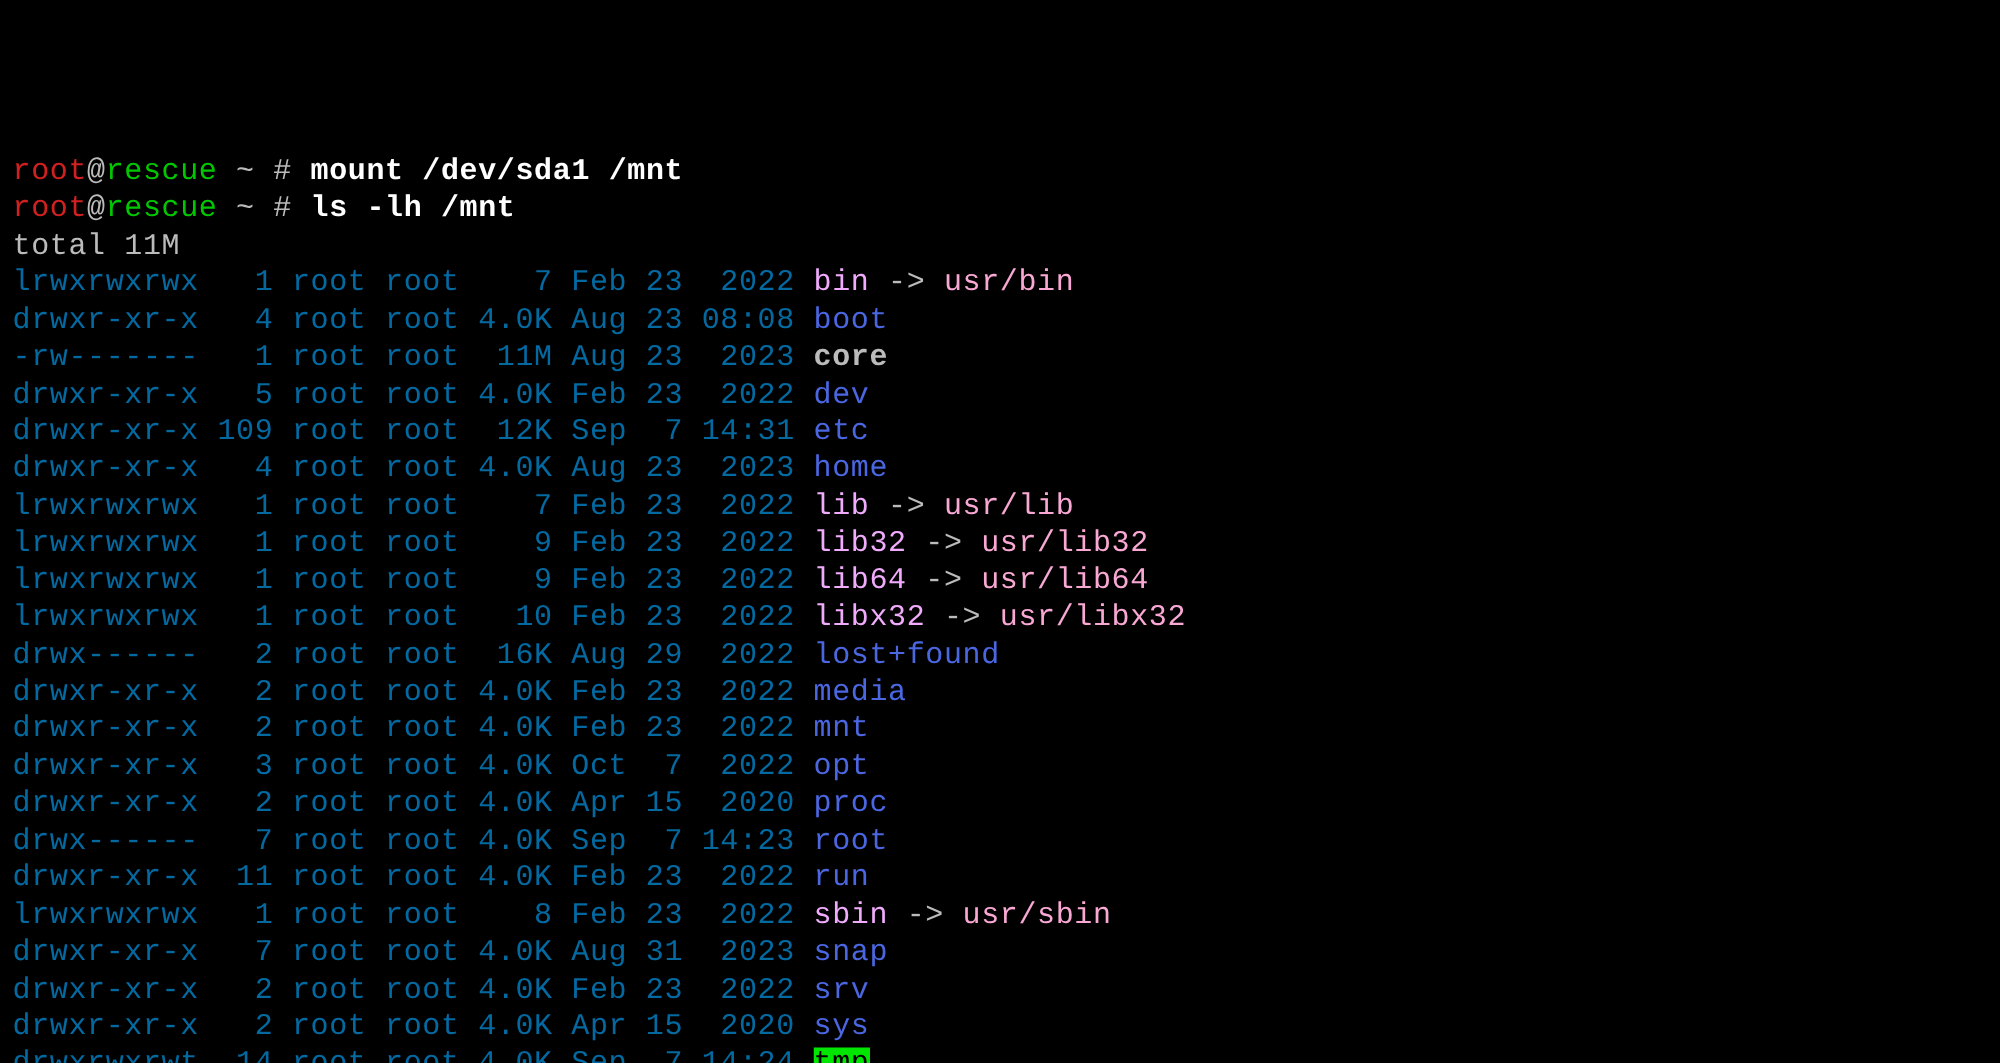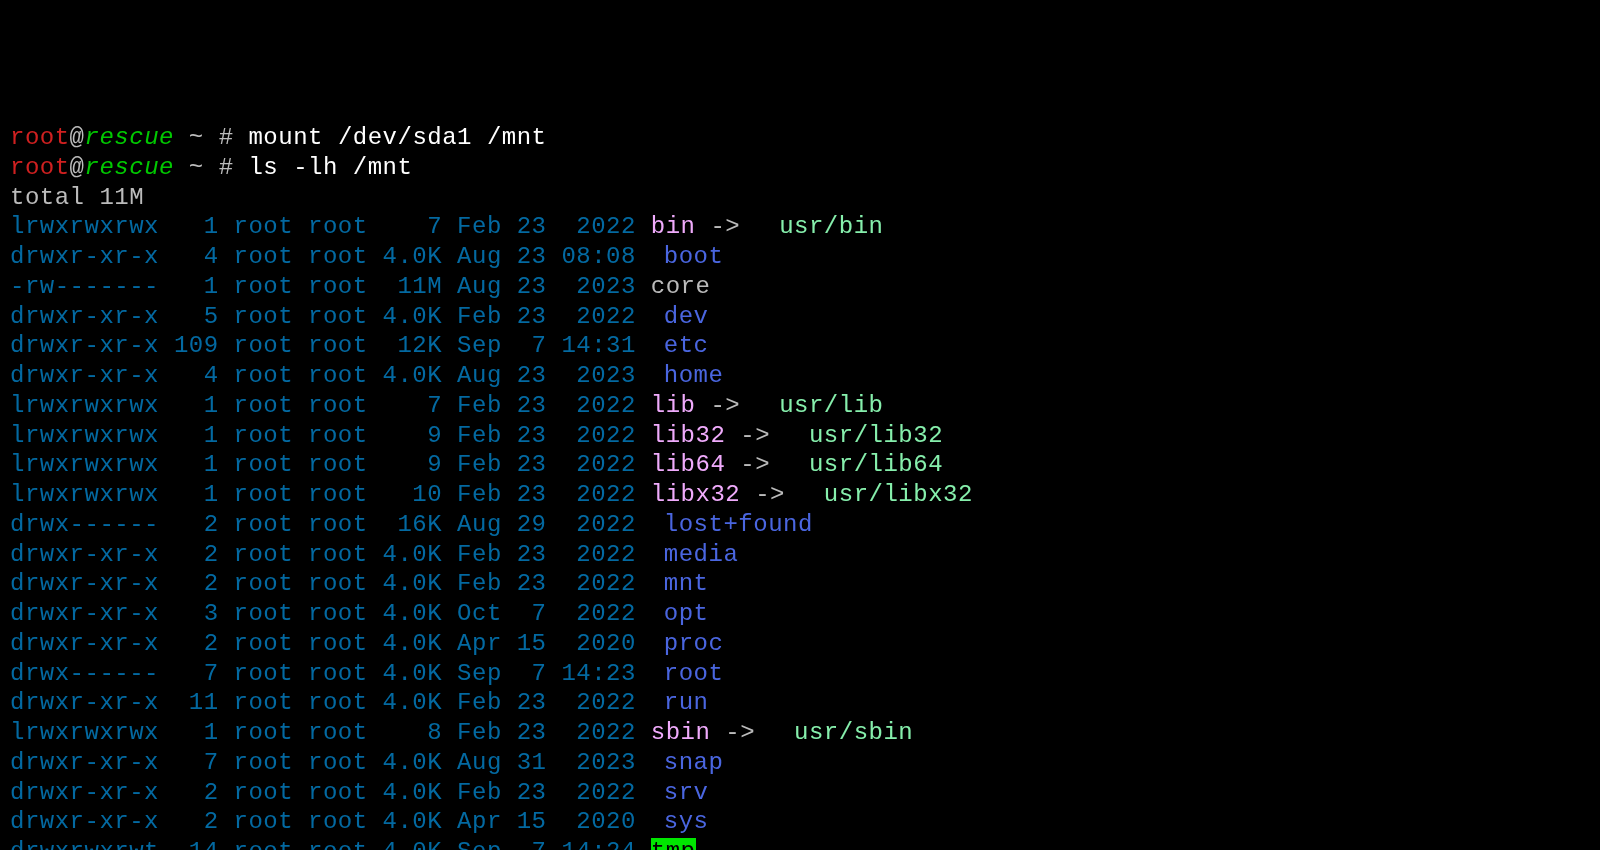--- a/index.html
+++ b/index.html
@@ -15,31 +15,31 @@
       color: #bbbbbb;
       padding: 4px 10px;
       white-space: pre;
       letter-spacing: 0.5px;
     }
     .line {
       display: block;
     }
     .user { color: #d02020; }
     .at { color: #bbbbbb; }
-    .host { color: #00c800; font-style: italic; }
+    .host { color: #00c800; }
     .cwd { color: #bbbbbb; }
     .hash { color: #bbbbbb; }
-    .cmd { color: #ffffff; }
+    .cmd { color: #ffffff; font-weight: bold; }
     .perms { color: #0369a1; }
-    .dir { color: #4a66e0; margin-left: 13px; }
+    .dir { color: #4a66e0; }
     .link { color: #f0abfc; }
     .arrow { color: #bbbbbb; }
-    .linktarget { color: #86efac; margin-left: 24px; }
+    .linktarget { color: #f9a8d4; }
     .sticky { color: #000000; background: #00e600; }
-    .plain { color: #bbbbbb; }
+    .plain { color: #bbbbbb; font-weight: bold; }
   </style>
 </head>
 <body>
 
 
 
 <div id="terminal"><div class="line"><span><span class="user">root</span><span class="at">@</span><span class="host">rescue</span><span class="cwd"> ~ </span><span class="hash"># </span></span><span class="cmd">mount /dev/sda1 /mnt</span></div><div class="line"><span><span class="user">root</span><span class="at">@</span><span class="host">rescue</span><span class="cwd"> ~ </span><span class="hash"># </span></span><span class="cmd">ls -lh /mnt</span></div><div class="line">total 11M</div><div class="line"><span class="perms">lrwxrwxrwx   1 root root    7 Feb 23  2022 </span><span class="link">bin</span><span class="arrow"> -&gt; </span><span class="linktarget">usr/bin</span></div><div class="line"><span class="perms">drwxr-xr-x   4 root root 4.0K Aug 23 08:08 </span><span class="dir">boot</span></div><div class="line"><span class="perms">-rw-------   1 root root  11M Aug 23  2023 </span><span class="plain">core</span></div><div class="line"><span class="perms">drwxr-xr-x   5 root root 4.0K Feb 23  2022 </span><span class="dir">dev</span></div><div class="line"><span class="perms">drwxr-xr-x 109 root root  12K Sep  7 14:31 </span><span class="dir">etc</span></div><div class="line"><span class="perms">drwxr-xr-x   4 root root 4.0K Aug 23  2023 </span><span class="dir">home</span></div><div class="line"><span class="perms">lrwxrwxrwx   1 root root    7 Feb 23  2022 </span><span class="link">lib</span><span class="arrow"> -&gt; </span><span class="linktarget">usr/lib</span></div><div class="line"><span class="perms">lrwxrwxrwx   1 root root    9 Feb 23  2022 </span><span class="link">lib32</span><span class="arrow"> -&gt; </span><span class="linktarget">usr/lib32</span></div><div class="line"><span class="perms">lrwxrwxrwx   1 root root    9 Feb 23  2022 </span><span class="link">lib64</span><span class="arrow"> -&gt; </span><span class="linktarget">usr/lib64</span></div><div class="line"><span class="perms">lrwxrwxrwx   1 root root   10 Feb 23  2022 </span><span class="link">libx32</span><span class="arrow"> -&gt; </span><span class="linktarget">usr/libx32</span></div><div class="line"><span class="perms">drwx------   2 root root  16K Aug 29  2022 </span><span class="dir">lost+found</span></div><div class="line"><span class="perms">drwxr-xr-x   2 root root 4.0K Feb 23  2022 </span><span class="dir">media</span></div><div class="line"><span class="perms">drwxr-xr-x   2 root root 4.0K Feb 23  2022 </span><span class="dir">mnt</span></div><div class="line"><span class="perms">drwxr-xr-x   3 root root 4.0K Oct  7  2022 </span><span class="dir">opt</span></div><div class="line"><span class="perms">drwxr-xr-x   2 root root 4.0K Apr 15  2020 </span><span class="dir">proc</span></div><div class="line"><span class="perms">drwx------   7 root root 4.0K Sep  7 14:23 </span><span class="dir">root</span></div><div class="line"><span class="perms">drwxr-xr-x  11 root root 4.0K Feb 23  2022 </span><span class="dir">run</span></div><div class="line"><span class="perms">lrwxrwxrwx   1 root root    8 Feb 23  2022 </span><span class="link">sbin</span><span class="arrow"> -&gt; </span><span class="linktarget">usr/sbin</span></div><div class="line"><span class="perms">drwxr-xr-x   7 root root 4.0K Aug 31  2023 </span><span class="dir">snap</span></div><div class="line"><span class="perms">drwxr-xr-x   2 root root 4.0K Feb 23  2022 </span><span class="dir">srv</span></div><div class="line"><span class="perms">drwxr-xr-x   2 root root 4.0K Apr 15  2020 </span><span class="dir">sys</span></div><div class="line"><span class="perms">drwxrwxrwt  14 root root 4.0K Sep  7 14:24 </span><span class="sticky">tmp</span></div></div>
 
 
 

